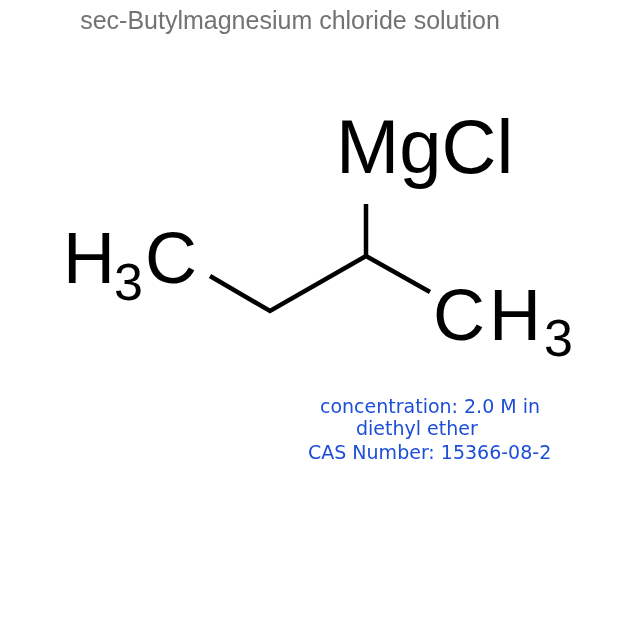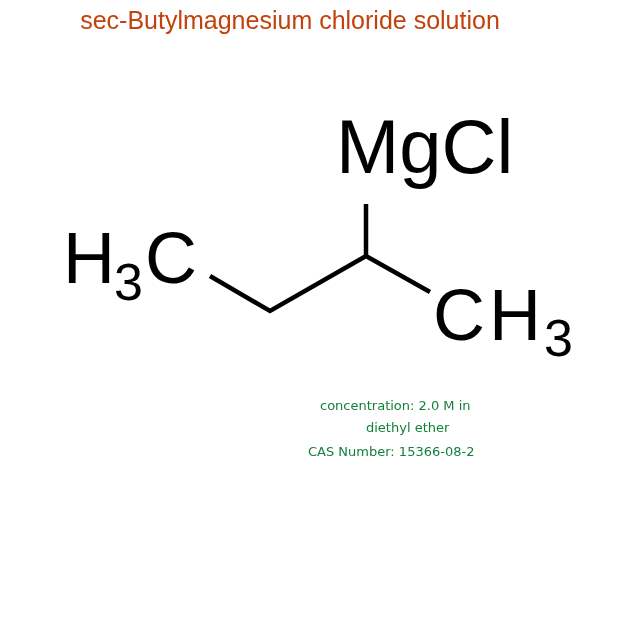--- a/index.html
+++ b/index.html
@@ -1,24 +1,24 @@
 <!DOCTYPE html>
 <html><head>
   <meta charset="utf-8">
   <style>
     html, body { margin: 0; padding: 0; background: #ffffff; }
     body { width: 640px; height: 640px; position: relative; overflow: hidden; }
     .title {
       position: absolute; left: 0; top: 6px; width: 580px; text-align: center;
-      font-family: "Liberation Sans", sans-serif; font-size: 25px; color: #c2410c;
+      font-family: "Liberation Sans", sans-serif; font-size: 25px; color: #737373;
     }
     svg.struct { position: absolute; left: 0; top: 0; }
     .atom { font-family: "Liberation Sans", sans-serif; fill: #000; }
     .info {
-      position: absolute; font-family: "DejaVu Sans", sans-serif; font-size: 13px; color: #15803d;
+      position: absolute; font-family: "DejaVu Sans", sans-serif; font-size: 19px; color: #1d4ed8;
       white-space: nowrap; line-height: 22px;
     }
   </style>
 </head>
 <body>
 
 <div class="title">sec-Butylmagnesium chloride solution</div>
 
 <svg class="struct" width="640" height="640" viewBox="0 0 640 640">
   <g stroke="#000" stroke-width="4.5" stroke-linecap="butt" stroke-linejoin="miter" fill="none">
@@ -35,14 +35,14 @@
   </g>
 
   <g>
     <text class="atom" x="433" y="340" font-size="72">C</text>
     <text class="atom" x="489" y="340" font-size="72">H</text>
     <text class="atom" x="544" y="356" font-size="52">3</text>
   </g>
 </svg>
 
 <div class="info" style="left:320px; top:395px;">concentration: 2.0 M in</div>
-<div class="info" style="left:356px; top:417px;margin-left:10px;">diethyl ether</div>
+<div class="info" style="left:356px; top:417px;">diethyl ether</div>
 <div class="info" style="left:308px; top:441px;">CAS Number: 15366-08-2</div>
 
 </body></html>

